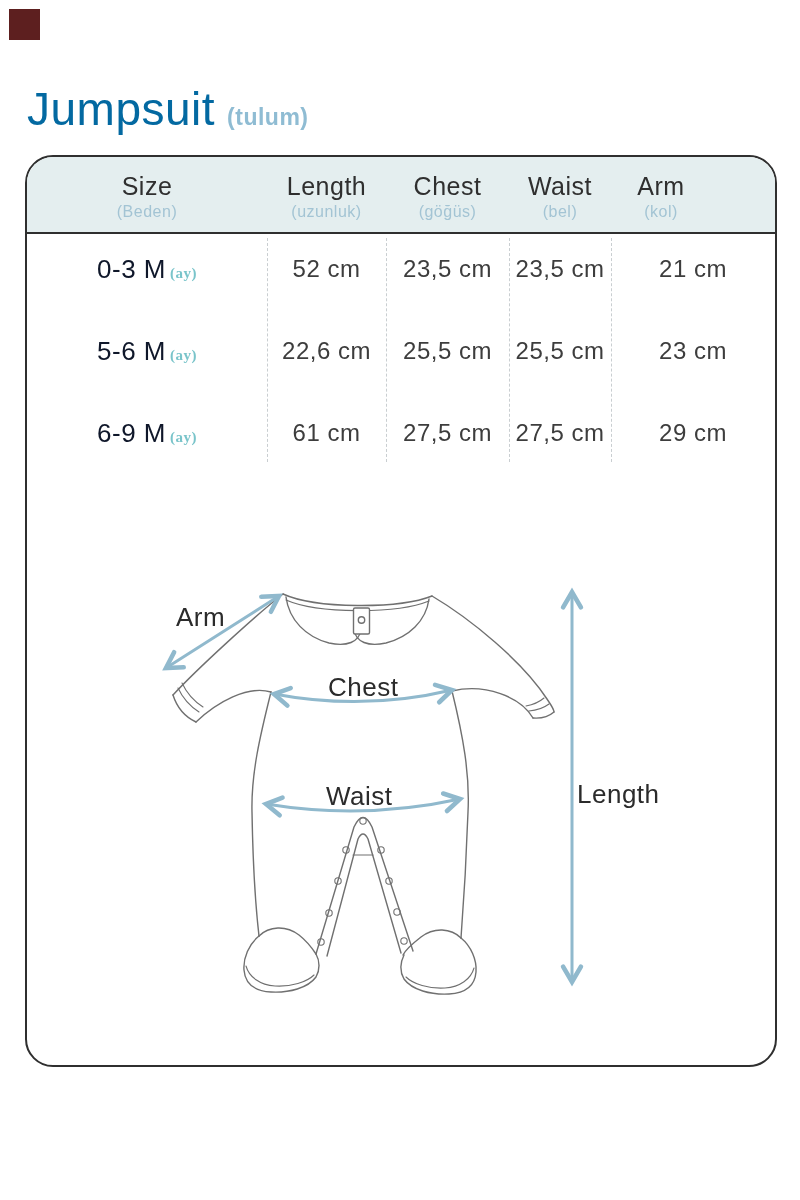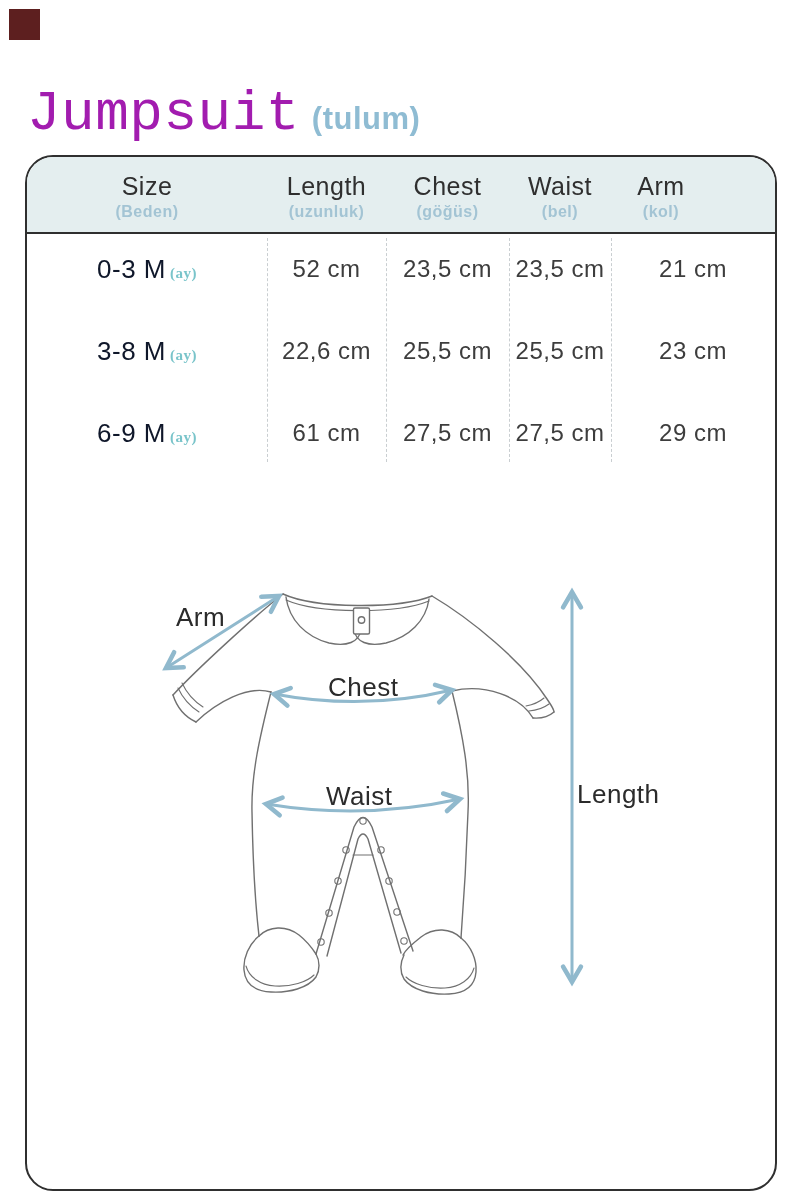--- a/index.html
+++ b/index.html
@@ -4,33 +4,33 @@
 <style>
   * { margin:0; padding:0; box-sizing:border-box; }
   body { background:#fff; font-family:"Liberation Sans", sans-serif; }
   .page { position:relative; width:800px; height:1200px; background:#ffffff; overflow:hidden; }
 
   
   .brand-square { position:absolute; left:9px; top:9px; width:31px; height:31px; background:#5d1f1f; }
 
   
   .title-row { position:absolute; left:27px; top:82px; display:flex; align-items:baseline; gap:12px; }
-  .title { font-size:56px; font-weight:400; color:#a21caf; letter-spacing:0.5px;font-family:Liberation Mono, monospace; }
-  .subtitle { font-size:31px; font-weight:700; color:#8fbcd3; letter-spacing:0.5px; }
+  .title { font-size:46px; font-weight:400; color:#0369a1; letter-spacing:0.5px; }
+  .subtitle { font-size:23px; font-weight:700; color:#8fbcd3; letter-spacing:0.5px; }
 
   
-  .chart-box { position:absolute; left:25px; top:155px; width:752px; height:1036px;
+  .chart-box { position:absolute; left:25px; top:155px; width:752px; height:912px;
                border:2px solid #2f2f2f; border-radius:28px; background:#fff; }
   .chart-header { display:grid; grid-template-columns:240px 119px 123px 102px 164px;
                   height:77px; background:#e4eeef; border-bottom:2px solid #2f2f2f;
                   border-radius:26px 26px 0 0; }
   .col-head { display:flex; flex-direction:column; align-items:center; justify-content:center; padding-top:4px; }
   .col-head.last { padding-right:64px; }
   .col-en { font-size:25px; color:#2f2f2f; letter-spacing:0.5px; }
-  .col-tr { font-size:16px; font-weight:700; color:#a3c4d4; margin-top:2px; letter-spacing:0.5px; }
+  .col-tr { font-size:16px; font-weight:400; color:#a3c4d4; margin-top:2px; letter-spacing:0.5px; }
 
   .rows { margin-top:-6px; }
   .row { display:grid; grid-template-columns:240px 119px 123px 102px 164px; height:82px; align-items:center; }
   .cell { text-align:center; font-size:24px; color:#3d3d3d; letter-spacing:0.5px; }
   .cell.last { }
   .size-main { font-size:26px; color:#0f172a; }
   .size-suffix { font-size:15px; font-weight:700; color:#79c4ca; margin-left:4px;font-family:Liberation Serif, serif; }
 
   .vsep { position:absolute; top:81px; height:224px; width:0;
           border-left:1.5px dashed #c9ced1; }
@@ -86,21 +86,21 @@
         <div class="cell">
           <span class="size-main">0-3 M</span><span class="size-suffix">(ay)</span>
         </div>
         <div class="cell">52 cm</div>
         <div class="cell">23,5 cm</div>
         <div class="cell">23,5 cm</div>
         <div class="cell last">21 cm</div>
       </div>
       <div class="row">
         <div class="cell">
-          <span class="size-main">3-8 M</span><span class="size-suffix">(ay)</span>
+          <span class="size-main">5-6 M</span><span class="size-suffix">(ay)</span>
         </div>
         <div class="cell">22,6 cm</div>
         <div class="cell">25,5 cm</div>
         <div class="cell">25,5 cm</div>
         <div class="cell last">23 cm</div>
       </div>
       <div class="row">
         <div class="cell">
           <span class="size-main">6-9 M</span><span class="size-suffix">(ay)</span>
         </div>

